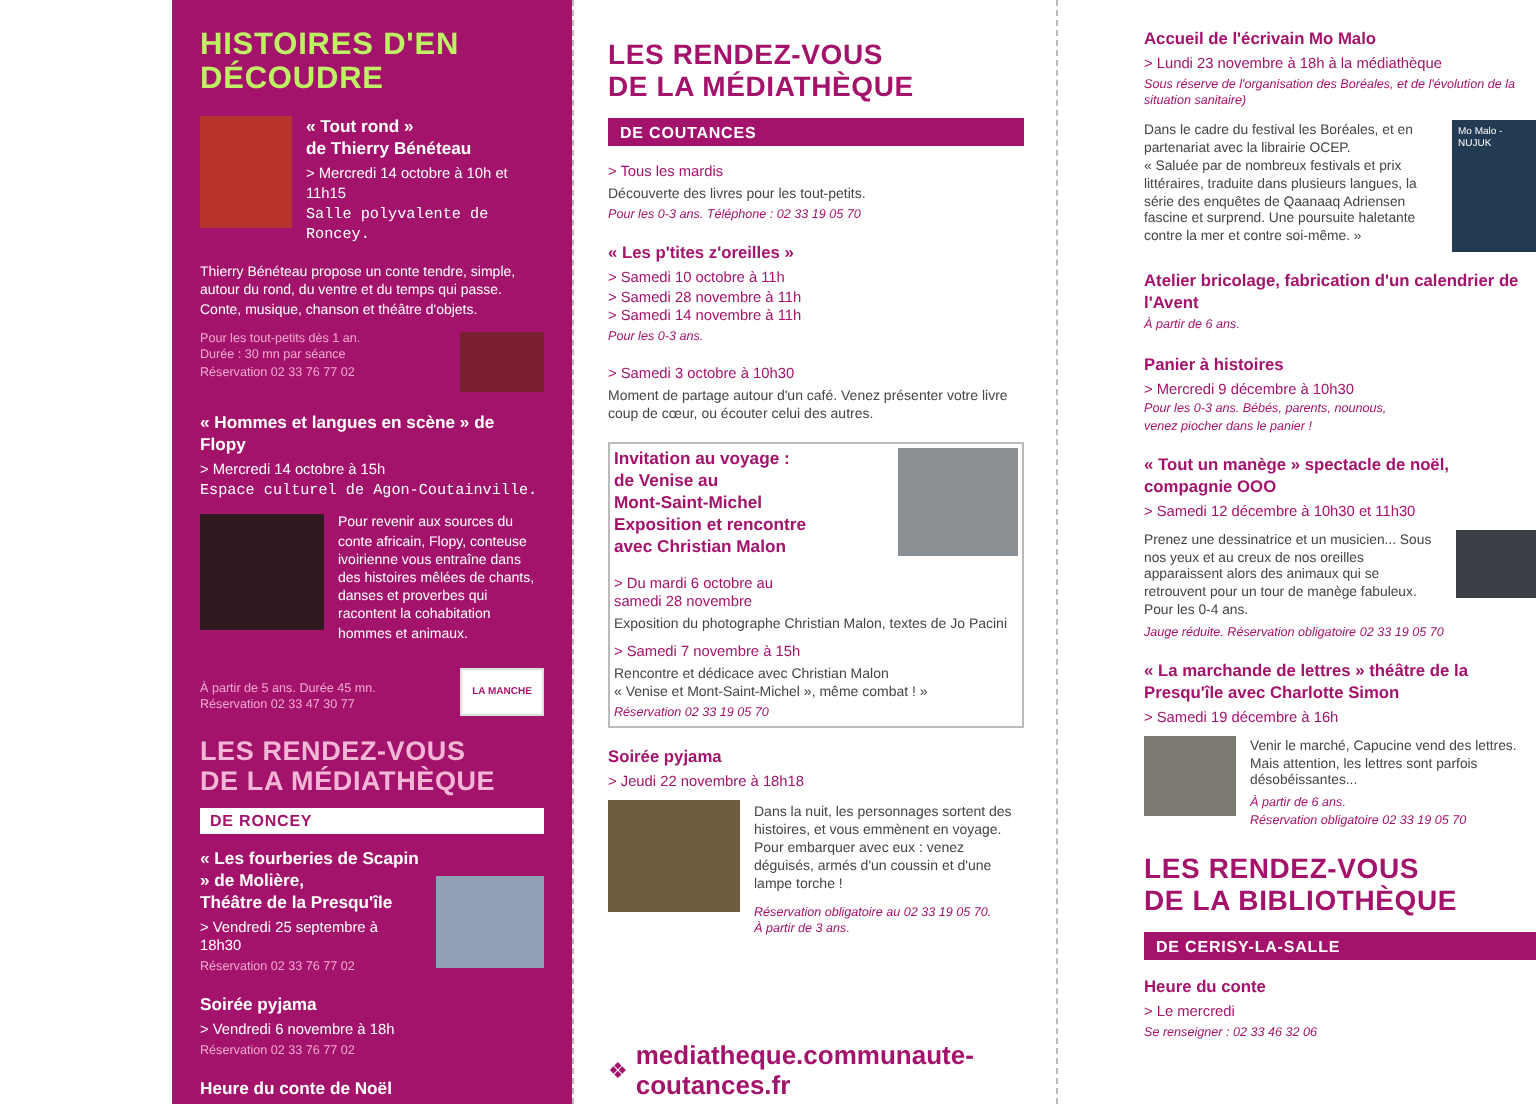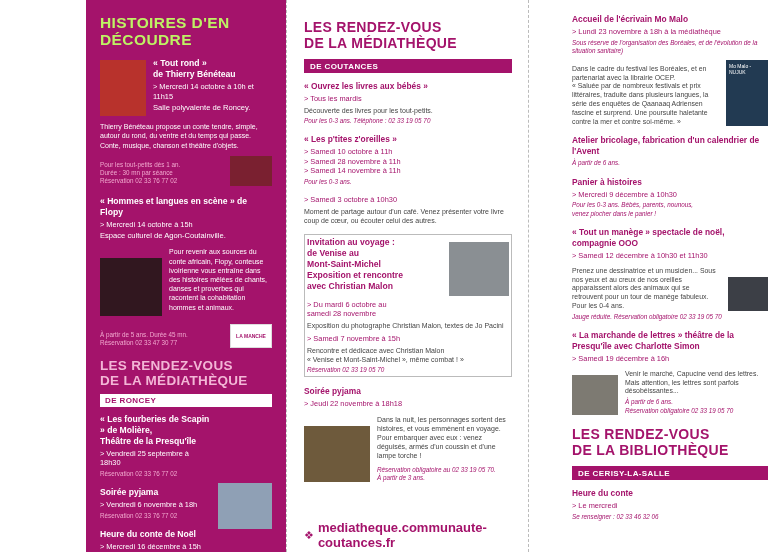--- a/index.html
+++ b/index.html
@@ -21,21 +21,21 @@
   .leftmargin{position:absolute;left:0;top:0;width:86px;height:552px;background:#fff;}
   .dashed{position:absolute;top:0;height:552px;border-left:1px dashed #bbb;}
 
   
   .c1pad{padding:14px 14px 0 14px;}
   .title-hist{
     color:#bef264;font-size:15.5px;letter-spacing:.4px;font-weight:bold;
     line-height:17px;margin:0 0 10px 0;
   }
   .c1 .ev-title{color:#ffffff;font-size:8.6px;font-weight:bold;line-height:11px;margin:0 0 2px 0;}
-  .c1 .ev-sub{color:#ffffff;font-size:7.6px;line-height:10px;margin:0 0 3px 0;}
+  .c1 .ev-sub{color:#ffffff;font-size:7.6px;line-height:10px;margin:0 0 3px 0;font-family:Liberation Mono, monospace;}
   .c1 .ev-body{color:#ffffff;font-size:7px;line-height:9.2px;margin:0 0 4px 0;}
   .c1 .ev-note{color:#f2a9cf;font-size:6.3px;line-height:8.4px;margin:0;}
   .c1 .ev-date{color:#ffffff;font-size:7.4px;line-height:9.6px;margin:0 0 2px 0;}
 
   .img-box{background:#cfcfcf;display:block;}
 
   .rdv-title{
     color:#f3b6d6;font-size:13.5px;line-height:15px;font-weight:bold;
     letter-spacing:.3px;margin:10px 0 6px 0;
   }
@@ -58,21 +58,21 @@
   .framed{border:1px solid #bbb;padding:2px;margin:6px 0 9px 0;}
   .framed .ttl{color:#a4136b;font-size:8.6px;font-weight:bold;line-height:11px;margin:0 0 4px 0;}
 
   
   .ev3-title{color:#a4136b;font-size:8.4px;font-weight:bold;line-height:11px;margin:0 0 2px 0;}
   .ev3-line{color:#a4136b;font-size:7.4px;line-height:9.6px;margin:0;}
   .ev3-body{color:#444;font-size:6.9px;line-height:8.8px;margin:2px 0 0 0;}
   .ev3-note{color:#a4136b;font-size:6.3px;font-style:italic;line-height:8.4px;margin:2px 0 0 0;}
   .rdv-title3{color:#a4136b;font-size:14px;line-height:15.5px;font-weight:bold;letter-spacing:.3px;margin:12px 0 8px 0;}
 
-  .row{display:flex;gap:7px;align-items:flex-end;}
+  .row{display:flex;gap:7px;align-items:flex-start;}
   .grow{flex:1;min-width:0;}
 
   .url{color:#a4136b;font-size:13px;font-weight:bold;}
   .lmlogo{width:40px;height:22px;background:#fff;border:1px solid #ddd;
           display:flex;align-items:center;justify-content:center;
           color:#a4136b;font-size:5px;font-weight:bold;text-align:center;line-height:6px;}
 </style>
 </head>
 <body>
 
@@ -156,21 +156,20 @@
     </div>
   </div>
 
   <div class="col col2">
     <div style="padding:16px 12px 0 8px;">
       <div class="rdv-title2" style="white-space:pre-line;margin-top:4px;">LES RENDEZ-VOUS
 DE LA MÉDIATHÈQUE</div>
       <div class="bar2">DE COUTANCES</div>
 
       <div class="blk">
-        <div class="ev2-title">« Ouvrez les livres aux bébés »</div>
         <div class="ev2-line">&gt; Tous les mardis</div>
         <div class="ev2-body">Découverte des livres pour les tout-petits.</div>
         <div class="ev2-note">Pour les 0-3 ans. Téléphone : 02 33 19 05 70</div>
       </div>
 
       <div class="blk">
         <div class="ev2-title">« Les p'tites z'oreilles »</div>
         <div class="ev2-line" style="white-space:pre-line;">&gt; Samedi 10 octobre à 11h
 &gt; Samedi 28 novembre à 11h
 &gt; Samedi 14 novembre à 11h</div>

